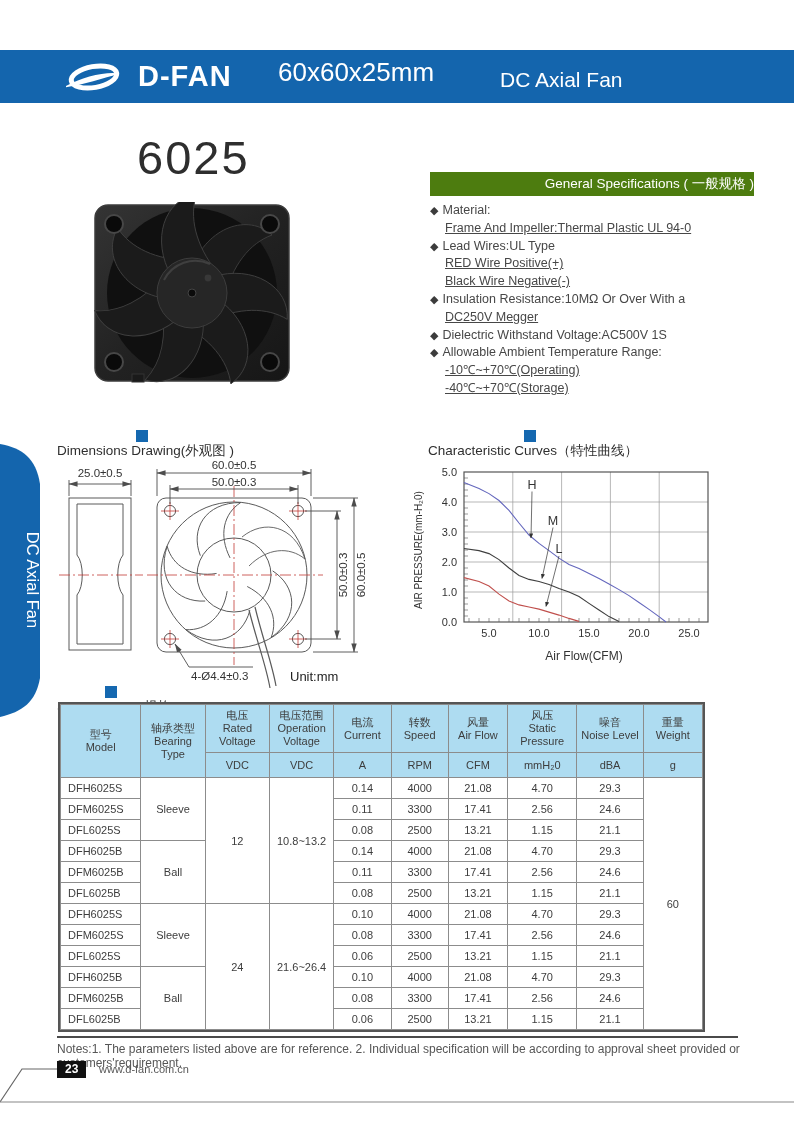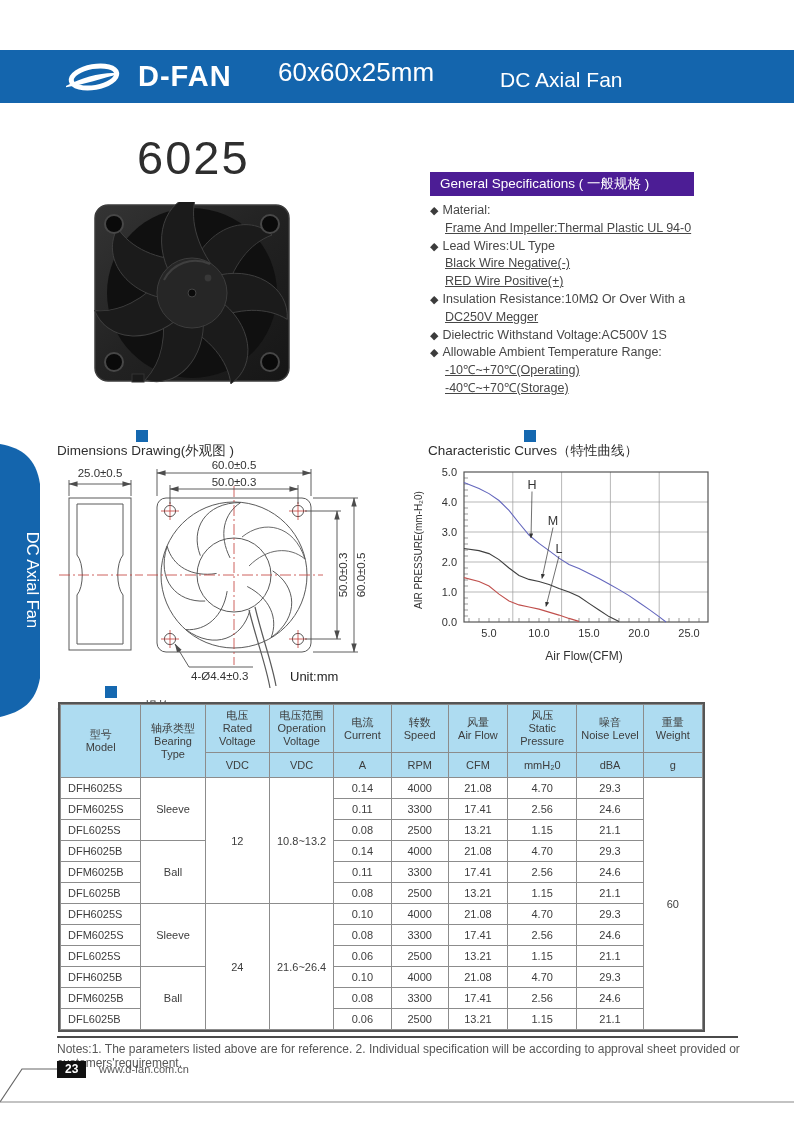--- a/index.html
+++ b/index.html
@@ -11,22 +11,22 @@
   .band{top:50px;left:0;width:794px;height:53px;background:#1465ad;display:flex;align-items:center;}
   .logo-wrap{position:absolute;left:66px;top:10px;display:flex;align-items:center;}
   .logo-text{color:#fff;font-size:29px;font-weight:bold;letter-spacing:1px;margin-left:16px;}
   .band-size{position:absolute;left:278px;top:7px;color:#fff;font-size:26px;font-weight:400;}
   .band-sub{position:absolute;left:500px;top:18px;color:#fff;font-size:21px;}
 
   
   .model-big{top:130px;left:137px;font-size:47px;color:#2e2e2e;letter-spacing:2px;}
 
   
-  .gs-title{top:172px;left:430px;width:264px;height:24px;background:#4c1d95;color:#fff;
-            font-size:13.5px;line-height:24px;padding-left:10px;box-sizing:border-box;}
+  .gs-title{top:172px;left:430px;width:324px;height:24px;background:#4d7c0f;color:#fff;
+            font-size:13.5px;line-height:24px;padding-left:10px;box-sizing:border-box;text-align:right;}
   .gs-list{top:202px;left:430px;width:300px;}
   .spec-line{font-size:12.5px;color:#474747;line-height:17.8px;white-space:nowrap;}
   .spec-line .dia{color:#3c3c3c;font-size:11px;margin-right:4px;}
   .spec-line.cont{padding-left:15px;text-decoration:underline;}
 
   
   .sec-head{font-size:13.5px;color:#2f2f2f;display:flex;align-items:center;flex-direction:column;}
   .sq{width:12px;height:12px;background:#1568b0;display:inline-block;margin-right:7px;}
 
   
@@ -103,22 +103,22 @@
   <circle cx="22" cy="160" r="9" fill="#0a0a0a" stroke="#474747" stroke-width="2"></circle>
   <circle cx="178" cy="160" r="9" fill="#0a0a0a" stroke="#474747" stroke-width="2"></circle>
   <rect x="40" y="172" width="12" height="8" fill="#1a1a1a" stroke="#333" stroke-width="1"></rect>
 </svg>
 
 <div class="abs gs-title">General Specifications ( 一般规格 )</div>
 <div class="abs gs-list" id="gs-list">
     <div class="spec-line bullet"><span class="dia">◆</span>Material:</div>
     <div class="spec-line cont">Frame And Impeller:Thermal Plastic UL 94-0</div>
     <div class="spec-line bullet"><span class="dia">◆</span>Lead Wires:UL Type</div>
+    <div class="spec-line cont">RED Wire Positive(+)</div>
     <div class="spec-line cont">Black Wire Negative(-)</div>
-    <div class="spec-line cont">RED Wire Positive(+)</div>
     <div class="spec-line bullet"><span class="dia">◆</span>Insulation Resistance:10MΩ Or Over With a</div>
     <div class="spec-line cont">DC250V Megger</div>
     <div class="spec-line bullet"><span class="dia">◆</span>Dielectric Withstand Voltage:AC500V 1S</div>
     <div class="spec-line bullet"><span class="dia">◆</span>Allowable Ambient Temperature Range:</div>
     <div class="spec-line cont">-10℃~+70℃(Operating)</div>
     <div class="spec-line cont">-40℃~+70℃(Storage)</div>
   </div>
 
 <div class="abs sec-head" style="top:430px;left:57px;">
   <span class="sq"></span>

